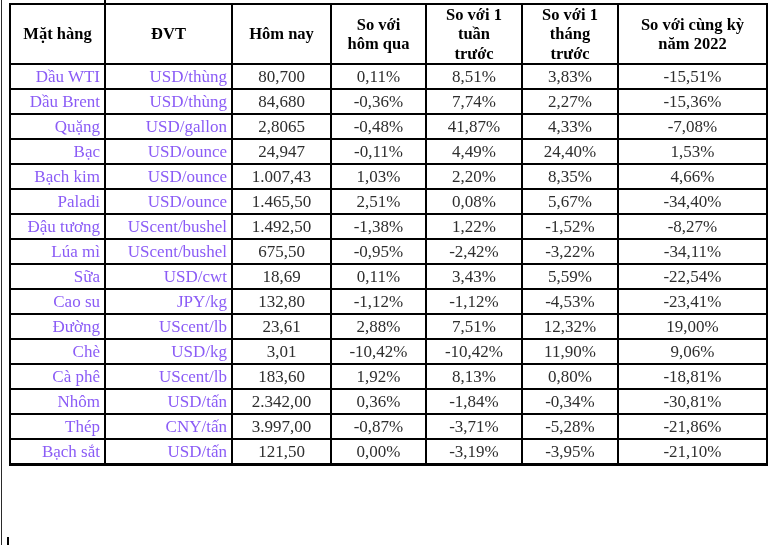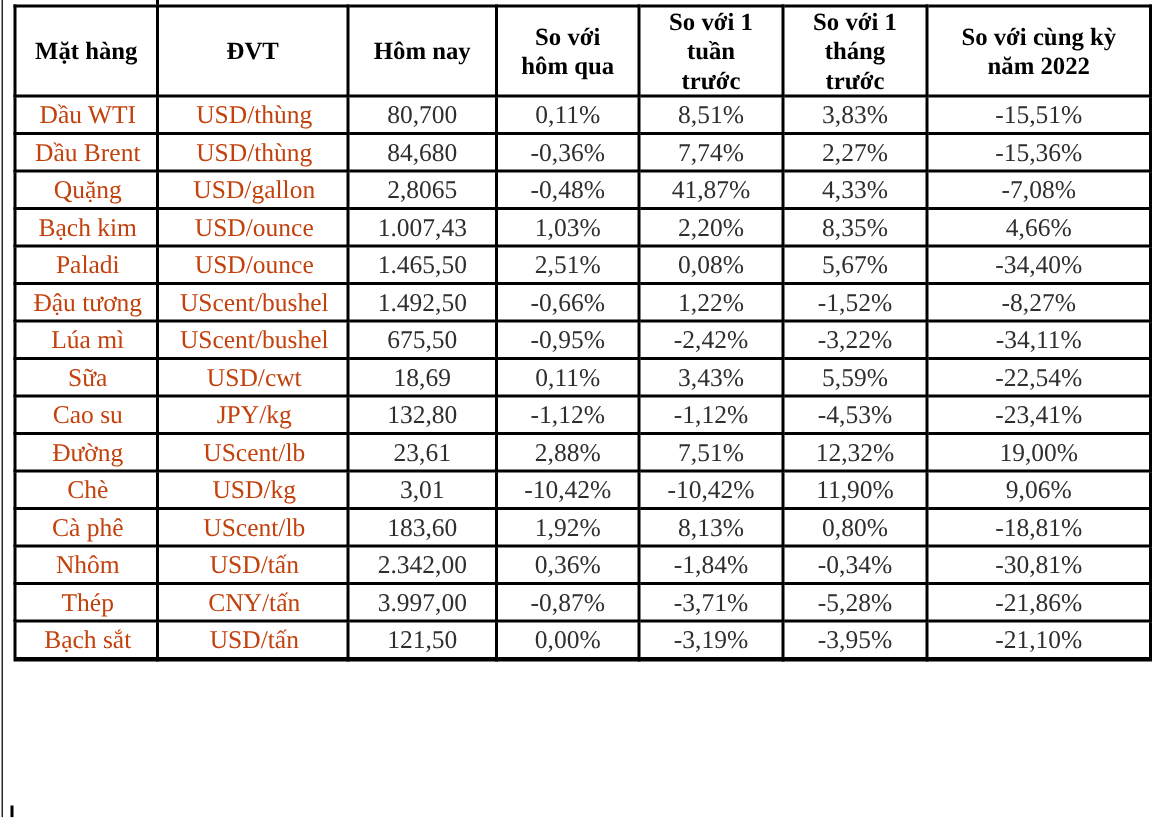--- a/index.html
+++ b/index.html
@@ -61,23 +61,23 @@
     font-size: 17px;
     color: #2e2e2e;
     height: 23px;
     padding: 0 4px;
     text-align: center;
     vertical-align: middle;
     overflow: hidden;
     white-space: nowrap;
   }
   .price-table td.cell-left {
-    text-align: center;
+    text-align: right;
     padding-left: 6px;
-    color: #c2410c;
+    color: #8b5cf6;
   }
 </style>
 </head>
 <body>
 
 <div class="stage">
   <div class="artifact-left-line"></div>
   <div class="artifact-top-stub"></div>
   <div class="artifact-bottom-stub"></div>
 
@@ -130,20 +130,29 @@
         <tr>
           <td class="cell-left">Quặng</td>
           <td class="cell-left">USD/gallon</td>
           <td>2,8065</td>
           <td>-0,48%</td>
           <td>41,87%</td>
           <td>4,33%</td>
           <td>-7,08%</td>
         </tr>
         <tr>
+          <td class="cell-left">Bạc</td>
+          <td class="cell-left">USD/ounce</td>
+          <td>24,947</td>
+          <td>-0,11%</td>
+          <td>4,49%</td>
+          <td>24,40%</td>
+          <td>1,53%</td>
+        </tr>
+        <tr>
           <td class="cell-left">Bạch kim</td>
           <td class="cell-left">USD/ounce</td>
           <td>1.007,43</td>
           <td>1,03%</td>
           <td>2,20%</td>
           <td>8,35%</td>
           <td>4,66%</td>
         </tr>
         <tr>
           <td class="cell-left">Paladi</td>
@@ -151,21 +160,21 @@
           <td>1.465,50</td>
           <td>2,51%</td>
           <td>0,08%</td>
           <td>5,67%</td>
           <td>-34,40%</td>
         </tr>
         <tr>
           <td class="cell-left">Đậu tương</td>
           <td class="cell-left">UScent/bushel</td>
           <td>1.492,50</td>
-          <td>-0,66%</td>
+          <td>-1,38%</td>
           <td>1,22%</td>
           <td>-1,52%</td>
           <td>-8,27%</td>
         </tr>
         <tr>
           <td class="cell-left">Lúa mì</td>
           <td class="cell-left">UScent/bushel</td>
           <td>675,50</td>
           <td>-0,95%</td>
           <td>-2,42%</td>

